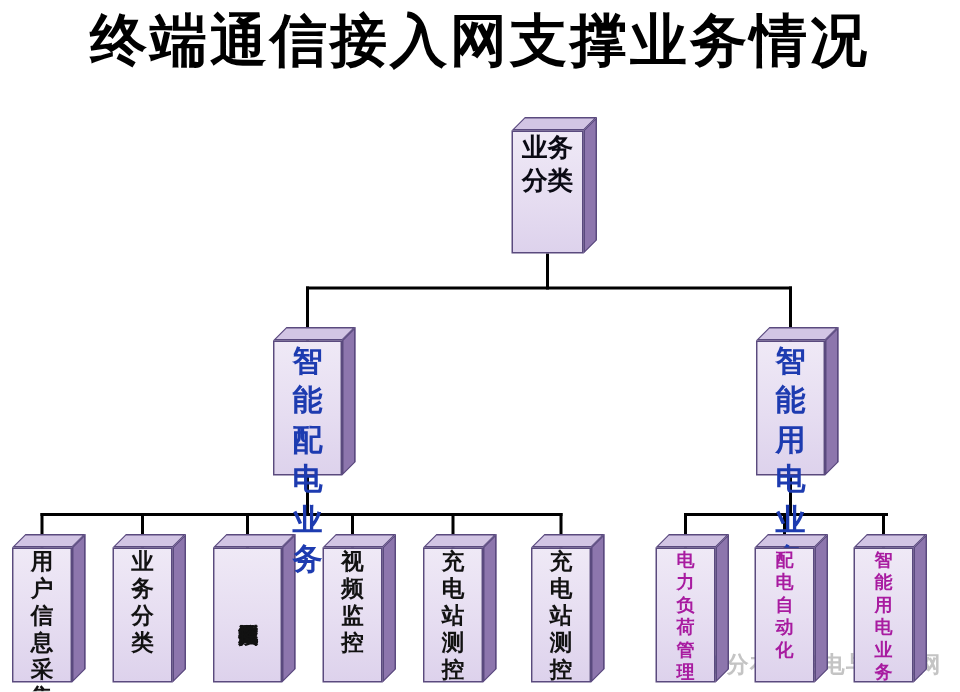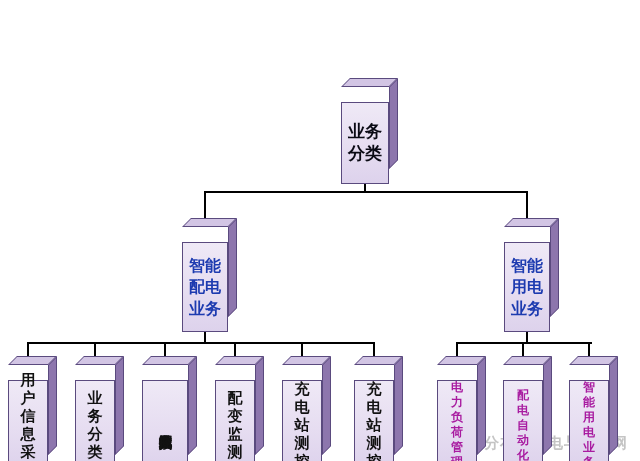--- a/index.html
+++ b/index.html
@@ -10,36 +10,36 @@
   .title{
     position:absolute;left:0;top:2px;width:640px;margin:0;
     text-align:center;font-size:38px;font-weight:bold;letter-spacing:2px;
     color:#000000;white-space:nowrap;
   }
   .line{position:absolute;background:#000000;}
   
   .cube{position:absolute;}
   .cube .face{position:absolute;box-sizing:border-box;border:1px solid #5a4a7e;}
   .cube .front{
-    left:0;top:24px;width:var(--w);height:var(--h);
+    left:0;top:9px;width:var(--w);height:var(--h);
     background:linear-gradient(180deg,#efe9f6 0%,#e6ddf1 55%,#ddd2ec 100%);
-    display:flex;align-items:center;justify-content:center;z-index:2;
+    display:flex;align-items:flex-start;justify-content:center;z-index:2;
   }
   .cube .top{
     left:0;top:0;width:var(--w);height:9px;background:#d2c5e4;
     transform:skewX(-45deg);transform-origin:0 100%;z-index:1;
   }
   .cube .side{
     left:var(--w);top:9px;width:9px;height:var(--h);background:#8d76ad;
     transform:skewY(-45deg);transform-origin:0 0;z-index:1;
   }
   
   .lbl{font-weight:bold;text-align:center;word-break:break-all;}
   .lbl-root{font-size:17px;line-height:1.3;width:37px;color:#0a0a14;}
-  .lbl-branch{font-size:16px;line-height:1.32;width:35px;color:#1d3bb0;}
+  .lbl-branch{font-size:20px;line-height:1.32;width:35px;color:#1d3bb0;}
   .lbl-col{font-size:15px;line-height:18px;width:16px;color:#121212;}
   .lbl-col-m{font-size:12px;line-height:15px;width:15px;color:#a81ba0;}
   .lbl-cols2{
     writing-mode:vertical-rl;text-orientation:upright;
     font-size:13px;line-height:20px;height:80px;color:#121212;font-weight:bold;
   }
   
   .watermark{
     position:absolute;right:12px;bottom:8px;display:flex;align-items:center;gap:5px;
   }
@@ -48,20 +48,21 @@
     background:linear-gradient(135deg,#49b8e0 0%,#2f86c8 45%,#79c24e 100%);
     box-shadow:inset 0 0 0 2px rgba(255,255,255,.35);
   }
   .wm-text{font-size:15px;font-weight:bold;color:#c4c4c4;letter-spacing:1px;white-space:nowrap;}
 </style>
 </head>
 <body>
 
 <div class="canvas">
 
+  <h1 class="title">终端通信接入网支撑业务情况</h1>
 
   <div class="line" style="left:364px;top:169px;width:2px;height:24px;"></div>
   <div class="line" style="left:204px;top:191px;width:324px;height:2px;"></div>
   <div class="line" style="left:204px;top:191px;width:2px;height:36px;"></div>
   <div class="line" style="left:526px;top:191px;width:2px;height:36px;"></div>
 
   <div class="line" style="left:204px;top:317px;width:2px;height:27px;"></div>
   <div class="line" style="left:27px;top:342px;width:348px;height:2px;"></div>
   <div class="line" style="left:27px;top:342px;width:2px;height:23px;"></div>
   <div class="line" style="left:94px;top:342px;width:2px;height:23px;"></div>
@@ -121,21 +122,21 @@
     <div class="face side"></div>
     <div class="face front">
       <span class="lbl lbl-cols2">分布式电源接入及微网测控</span>
     </div>
   </div>
 
   <div class="cube" style="--w:40px;--h:90px;left:215px;top:356px;">
     <div class="face top"></div>
     <div class="face side"></div>
     <div class="face front">
-      <span class="lbl lbl-col">配变监测</span>
+      <span class="lbl lbl-col">视频监控</span>
     </div>
   </div>
 
   <div class="cube" style="--w:40px;--h:90px;left:282px;top:356px;">
     <div class="face top"></div>
     <div class="face side"></div>
     <div class="face front">
       <span class="lbl lbl-col">充电站测控</span>
     </div>
   </div>

